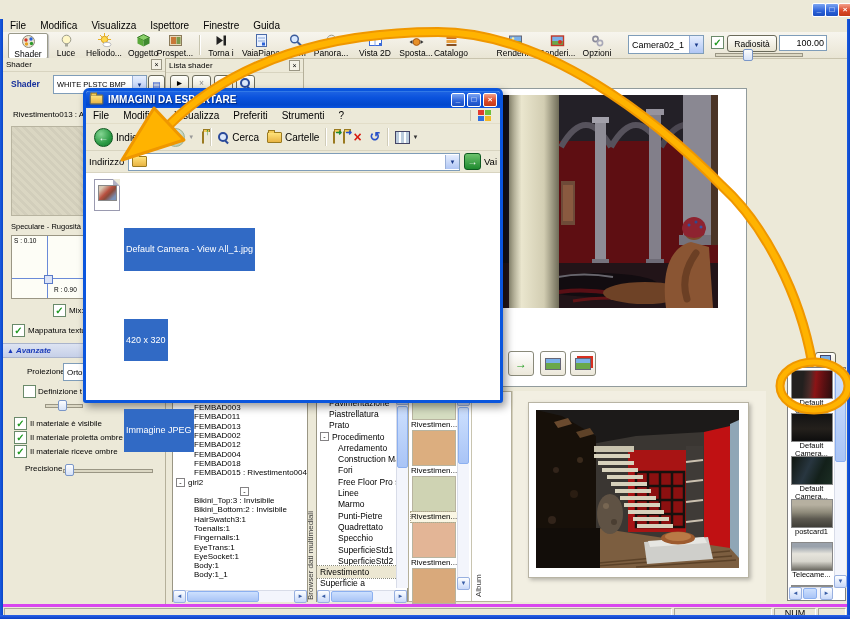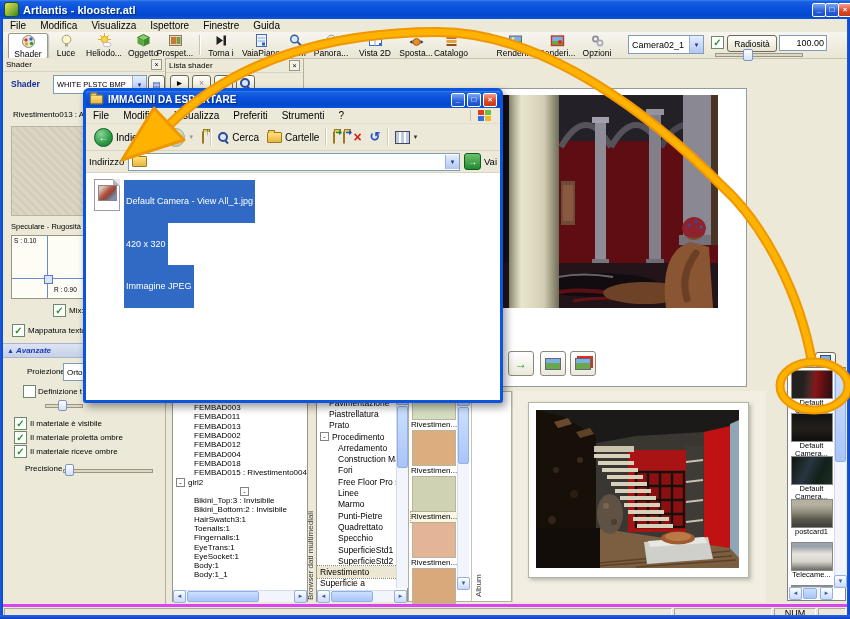--- a/index.html
+++ b/index.html
@@ -126,45 +126,41 @@
     border:1px solid #0e5a20;color:#fff;display:flex;align-items:center;justify-content:center;
     font-size:10px;font-weight:bold;}
   .flist{flex:1;background:#fff;position:relative;border-top:1px solid #fff;}
   .jpgicon{position:absolute;left:8px;top:5px;width:24px;height:30px;background:#fff;
     border:1px solid #9a9ab0;}
   .jpgicon:before{content:"";position:absolute;right:-1px;top:-1px;border-style:solid;border-width:0 7px 7px 0;
     border-color:transparent #ECE9D8 #b0b0c4 transparent;}
   .jpgicon .mini{position:absolute;left:3px;top:5px;width:17px;height:14px;
     background:linear-gradient(135deg,#d8c8b4 15%,#b85040 45%,#8a4a3a 60%,#7890b8 85%);border:1px solid #888;}
   .fline{display:inline-block;background:#316AC5;color:#fff;font-size:9px;line-height:10.5px;
-    padding:16px 2px;white-space:nowrap;}
+    padding:16px 2px;white-space:nowrap;margin-top:48px;}
 
   
   .statusbar{left:3px;top:604px;width:844px;height:11px;background:#ECE9D8;border-top:3px solid #d946ef;
     display:flex;font-size:9px;}
   .sseg{border:1px solid;border-color:#aca899 #fff #fff #aca899;margin:1px 1px 0 1px;display:flex;
     align-items:center;justify-content:center;}
   .bluestrip{left:0;top:615px;width:850px;height:4px;background:linear-gradient(180deg,#2a63e8,#0b3fc4);}
   .framev{top:19px;width:3px;height:600px;background:linear-gradient(90deg,#1a5ae0,#0a46c8);}
 
   .pbtn{position:absolute;width:24px;height:23px;background:linear-gradient(180deg,#fff,#ece8da);
     border:1px solid #8a8a7a;border-radius:3px;display:flex;align-items:center;justify-content:center;}
   .minipic{width:14px;height:10px;border:1px solid #667;
     background:linear-gradient(180deg,#7ab0e8 45%,#6aa84a 45%);position:relative;}
   .annotation{left:0;top:0;width:850px;height:619px;z-index:50;pointer-events:none;}
 </style>
 </head>
 <body>
 
 <div class="screen">
 
-  <div class="abs titlebar">
-    <span class="appicon"></span>
-    <span class="ttext">Artlantis - klooster.atl</span>
-  </div>
   <div class="abs capbtn" style="left:812px;top:3px;">_</div>
   <div class="abs capbtn" style="left:825px;top:3px;">□</div>
   <div class="abs capbtn close" style="left:838px;top:3px;">×</div>
 
   <div class="abs menubar">
     <span>File</span>
     <span>Modifica</span>
     <span>Visualizza</span>
     <span>Ispettore</span>
     <span>Finestre</span>

